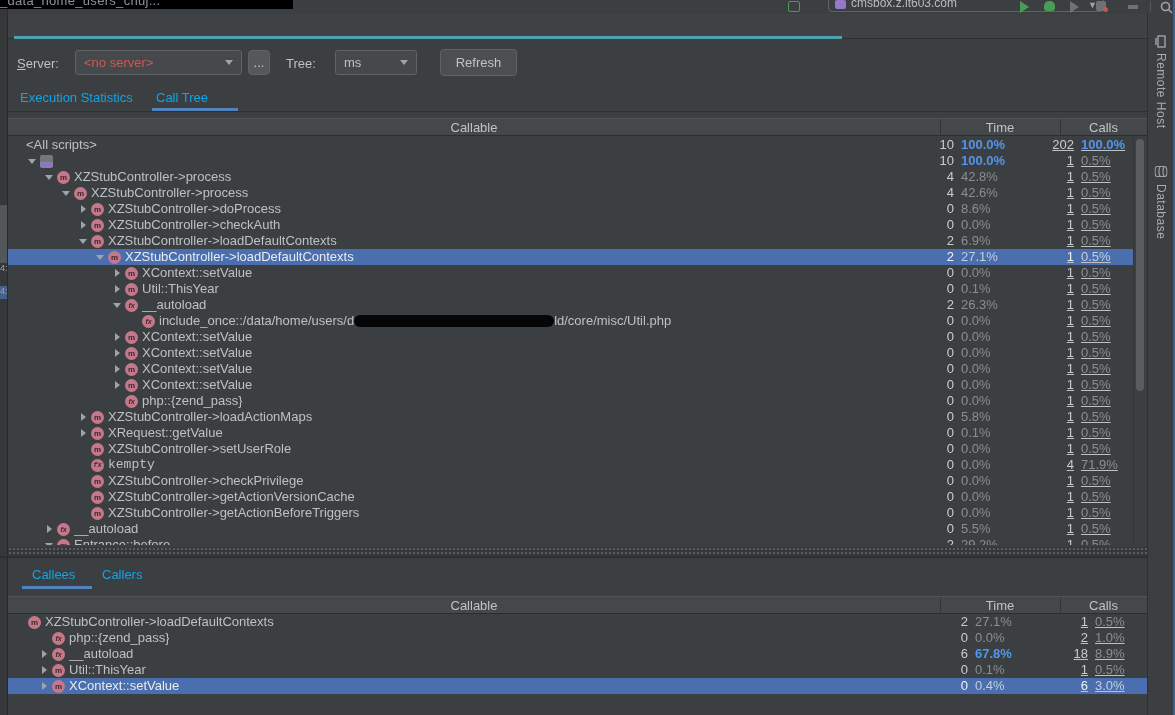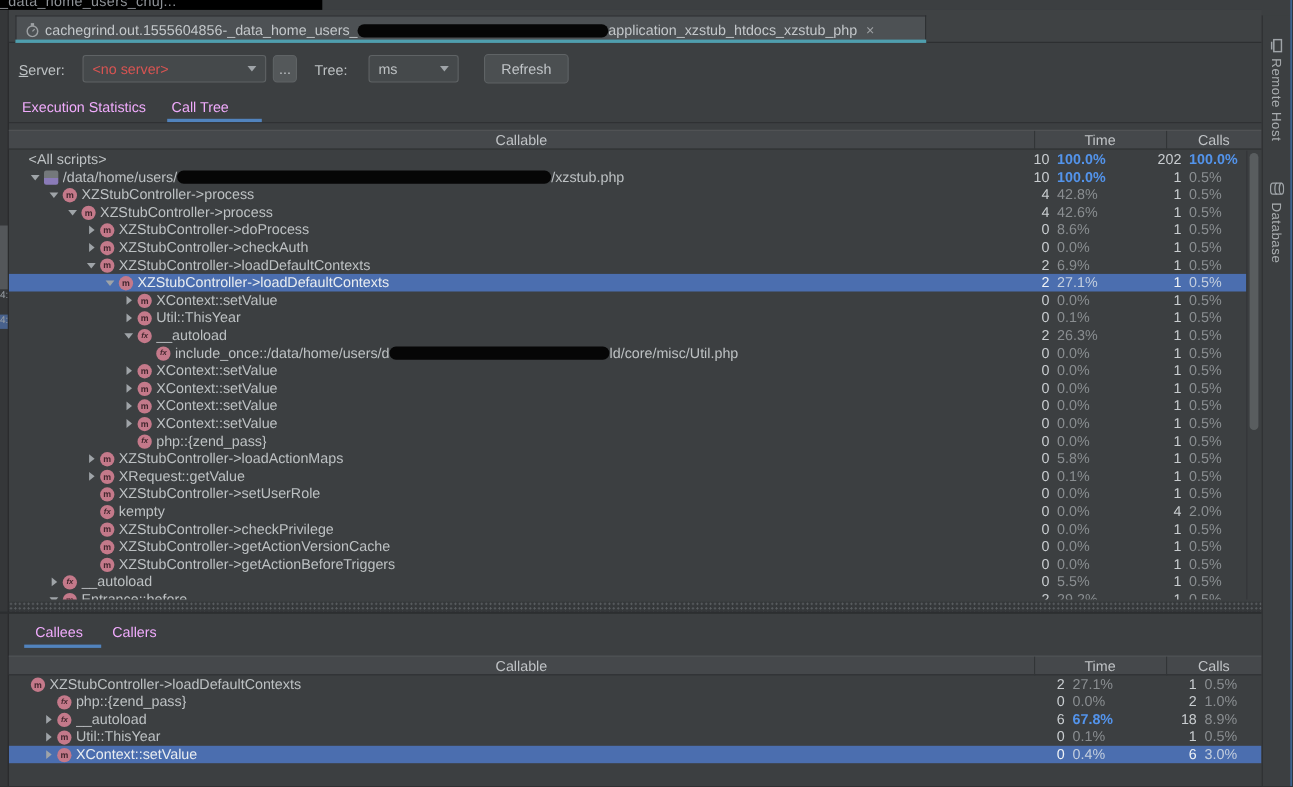--- a/index.html
+++ b/index.html
@@ -46,36 +46,36 @@
   .combo{position:absolute;height:25px;background:#45494b;border:1px solid #5f6365;border-radius:3px;
          display:flex;align-items:center;padding:0 8px;}
   .combo .arr{margin-left:auto;width:0;height:0;border-left:4px solid transparent;border-right:4px solid transparent;border-top:5px solid #9fa4a8;}
   .btn{position:absolute;height:27px;background:#4b4f51;border:1px solid #5f6365;border-radius:4px;color:#c0c4c7;
        display:flex;align-items:center;justify-content:center;}
   .red{color:#d75452;}
   .mn{text-decoration:underline;}
 
   
   .viewtabs{position:absolute;left:8px;top:82px;width:1139px;height:30px;border-bottom:1px solid #2e3032;}
-  .vtab{position:absolute;top:8px;color:#f0abfc;white-space:nowrap;}
+  .vtab{position:absolute;top:8px;color:#0ea5e9;white-space:nowrap;}
   .vtab-underline{position:absolute;height:3px;background:#5183bd;}
 
   
   .thead{position:absolute;left:8px;width:1139px;height:18px;background:#45484b;border-top:1px solid #515456;border-bottom:1px solid #2b2d2f;}
   .thead .hc{position:absolute;top:1px;color:#c0c3c6;text-align:center;}
   .thead .vsep{position:absolute;top:0;width:1px;height:17px;background:#323537;}
   .rows{position:absolute;left:8px;overflow:hidden;}
   .row{display:flex;height:16px;line-height:16px;width:1125px;align-items:center;}
   .row.sel{background:#4b6eaf;}
   .row.sel .lbl{color:#e8ecf0;}
   .row.sel .pct{color:#c3cede;}
   .row.sel .num{color:#f0f3f6;}
   .c-call{flex:1 1 auto;display:flex;align-items:center;overflow:hidden;white-space:nowrap;}
   .c-time{flex:0 0 120px;display:flex;align-items:center;}
-  .c-calls{flex:0 0 85px;display:flex;align-items:flex-start;}
+  .c-calls{flex:0 0 85px;display:flex;align-items:flex-start;text-decoration:underline;}
   .num{width:26px;text-align:right;color:#c9cdd0;}
   .pct{margin-left:7px;color:#8a8e91;}
   .pct.hl{color:#5394ec;font-weight:bold;}
   .lbl{color:#bdc1c3;overflow:hidden;white-space:nowrap;}
   .tg{width:12px;flex:0 0 12px;display:inline-flex;align-items:center;justify-content:center;}
   .tri-o{width:0;height:0;border-left:4px solid transparent;border-right:4px solid transparent;border-top:5px solid #9fa4a8;}
   .tri-c{width:0;height:0;border-top:4px solid transparent;border-bottom:4px solid transparent;border-left:5px solid #9fa4a8;}
   .ic{width:13px;height:13px;flex:0 0 13px;border-radius:50%;background:#c4798a;color:#43272e;font-size:8px;font-weight:bold;
       display:inline-flex;align-items:center;justify-content:center;margin:0 4px 0 2px;line-height:13px;}
   .ic.f{font-size:7px;font-style:italic;}
@@ -108,31 +108,42 @@
   <div class="left-strip">
     <div class="blk"></div>
     <div class="glabel" style="top:254px;">4:</div>
     <div class="glabel hl" style="top:277px;">4:</div>
   </div>
 
   <div class="black-title">
     <span>_data_home_users_chuj...</span>
   </div>
 
+  <div class="topbar">
+    <div class="tb-ic" style="left:780px;width:12px;height:11px;border:1px solid #499C54;border-radius:2px;"></div>
+    <div class="runcfg">
+      <span class="mon"></span>
+      <span class="txt">cmsbox.z.it603.com</span>
+      <span class="arr">▼</span>
+    </div>
+    <div class="tb-ic tri-play" style="left:1012px;"></div>
+    <div class="tb-ic bug" style="left:1036px;"></div>
+    <div class="tb-ic gray-tri" style="left:1062px;border-left-color:#6e7274;"></div>
+    <div class="tb-ic gray-sq" style="left:1088px;">
+        <span class="dot"></span>
+      </div>
+    <div class="tb-ic" style="left:1120px;width:10px;height:4px;top:5px;background:#6e7274;"></div>
+    <div class="tb-sep"></div>
+    <svg class="tb-ic" style="left:1152px;" width="13" height="13" viewBox="0 0 13 13">
+      <circle cx="5.5" cy="5.5" r="4" fill="none" stroke="#9fa4a8" stroke-width="1.6"></circle>
+      <line x1="8.5" y1="8.5" x2="12" y2="12" stroke="#9fa4a8" stroke-width="1.6"></line>
+    </svg>
+  </div>
 
   <div class="tabbar">
-    <div class="etab">
-      <svg class="stopwatch" viewBox="0 0 13 13">
-        <rect x="5" y="0" width="3" height="2.5" fill="#9da0a3"></rect>
-        <circle cx="6.5" cy="7.5" r="4.8" fill="none" stroke="#9da0a3" stroke-width="1.3"></circle>
-        <line x1="6.5" y1="7.5" x2="8.5" y2="5.5" stroke="#9da0a3" stroke-width="1.2"></line>
-      </svg>
-      <span class="title"><span>cachegrind.out.1555604856-_data_home_users_</span><span class="redact" style="width:228px;"></span><span>application_xzstub_htdocs_xzstub_php</span></span>
-      <span class="close">×</span>
-    </div>
     <div class="etab-underline"></div>
   </div>
 
   <div class="snap-toolbar">
     <span class="lab" style="left:9px;top:17px;"><span class="mn">S</span><span>erver:</span></span>
     <div class="combo" style="left:67px;top:11px;width:167px;">
       <span class="red">&lt;no server&gt;</span>
       <span class="arr"></span>
     </div>
     <div class="btn" style="left:240px;top:11px;width:22px;height:25px;background:#54585a;">...</div>
@@ -170,21 +181,20 @@
           <span class="num">202</span>
           <span class="pct hl">100.0%</span>
         </div>
       </div>
       <div class="row" style="width: 1125px;">
         <div class="c-call" style="padding-left: 18px;">
           <span class="tg">
             <i class="tri-o"></i>
           </span>
           <span class="ic php"></span>
-          <span class="lbl">/data/home/users/<span class="redact" style="width: 340px;"></span>/xzstub.php</span>
         </div>
         <div class="c-time">
           <span class="num">10</span>
           <span class="pct hl">100.0%</span>
         </div>
         <div class="c-calls">
           <span class="num">1</span>
           <span class="pct">0.5%</span>
         </div>
       </div>
@@ -482,32 +492,32 @@
         <div class="c-time">
           <span class="num">0</span>
           <span class="pct">0.0%</span>
         </div>
         <div class="c-calls">
           <span class="num">1</span>
           <span class="pct">0.5%</span>
         </div>
       </div>
       <div class="row" style="width: 1125px;">
-        <div class="c-call" style="padding-left: 69px;">
+        <div class="c-call" style="padding-left: 69px; font-family: Liberation Mono, monospace;">
           <span class="tg"></span>
           <span class="ic f">fx</span>
           <span class="lbl">kempty</span>
         </div>
         <div class="c-time">
           <span class="num">0</span>
           <span class="pct">0.0%</span>
         </div>
         <div class="c-calls">
           <span class="num">4</span>
-          <span class="pct">2.0%</span>
+          <span class="pct">71.9%</span>
         </div>
       </div>
       <div class="row" style="width: 1125px;">
         <div class="c-call" style="padding-left: 69px;">
           <span class="tg"></span>
           <span class="ic m">m</span>
           <span class="lbl">XZStubController-&gt;checkPrivilege</span>
         </div>
         <div class="c-time">
           <span class="num">0</span>

